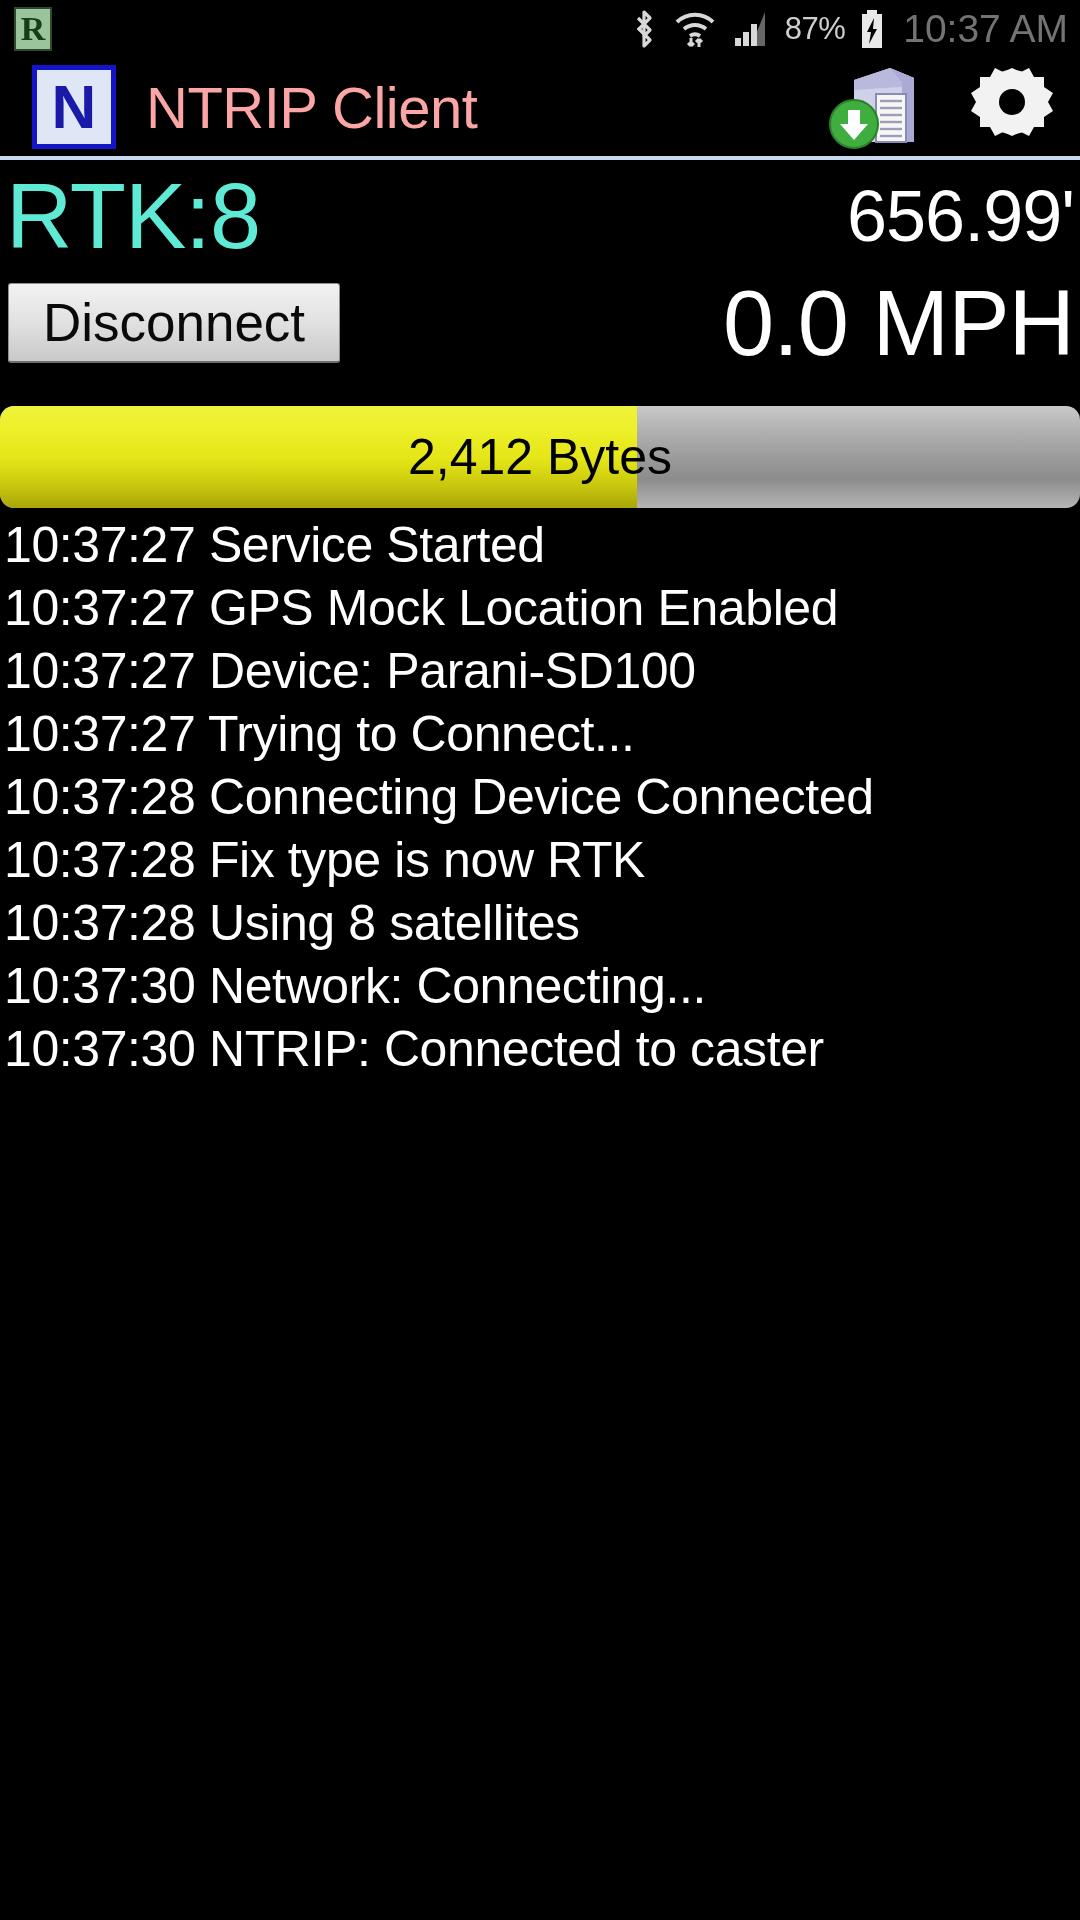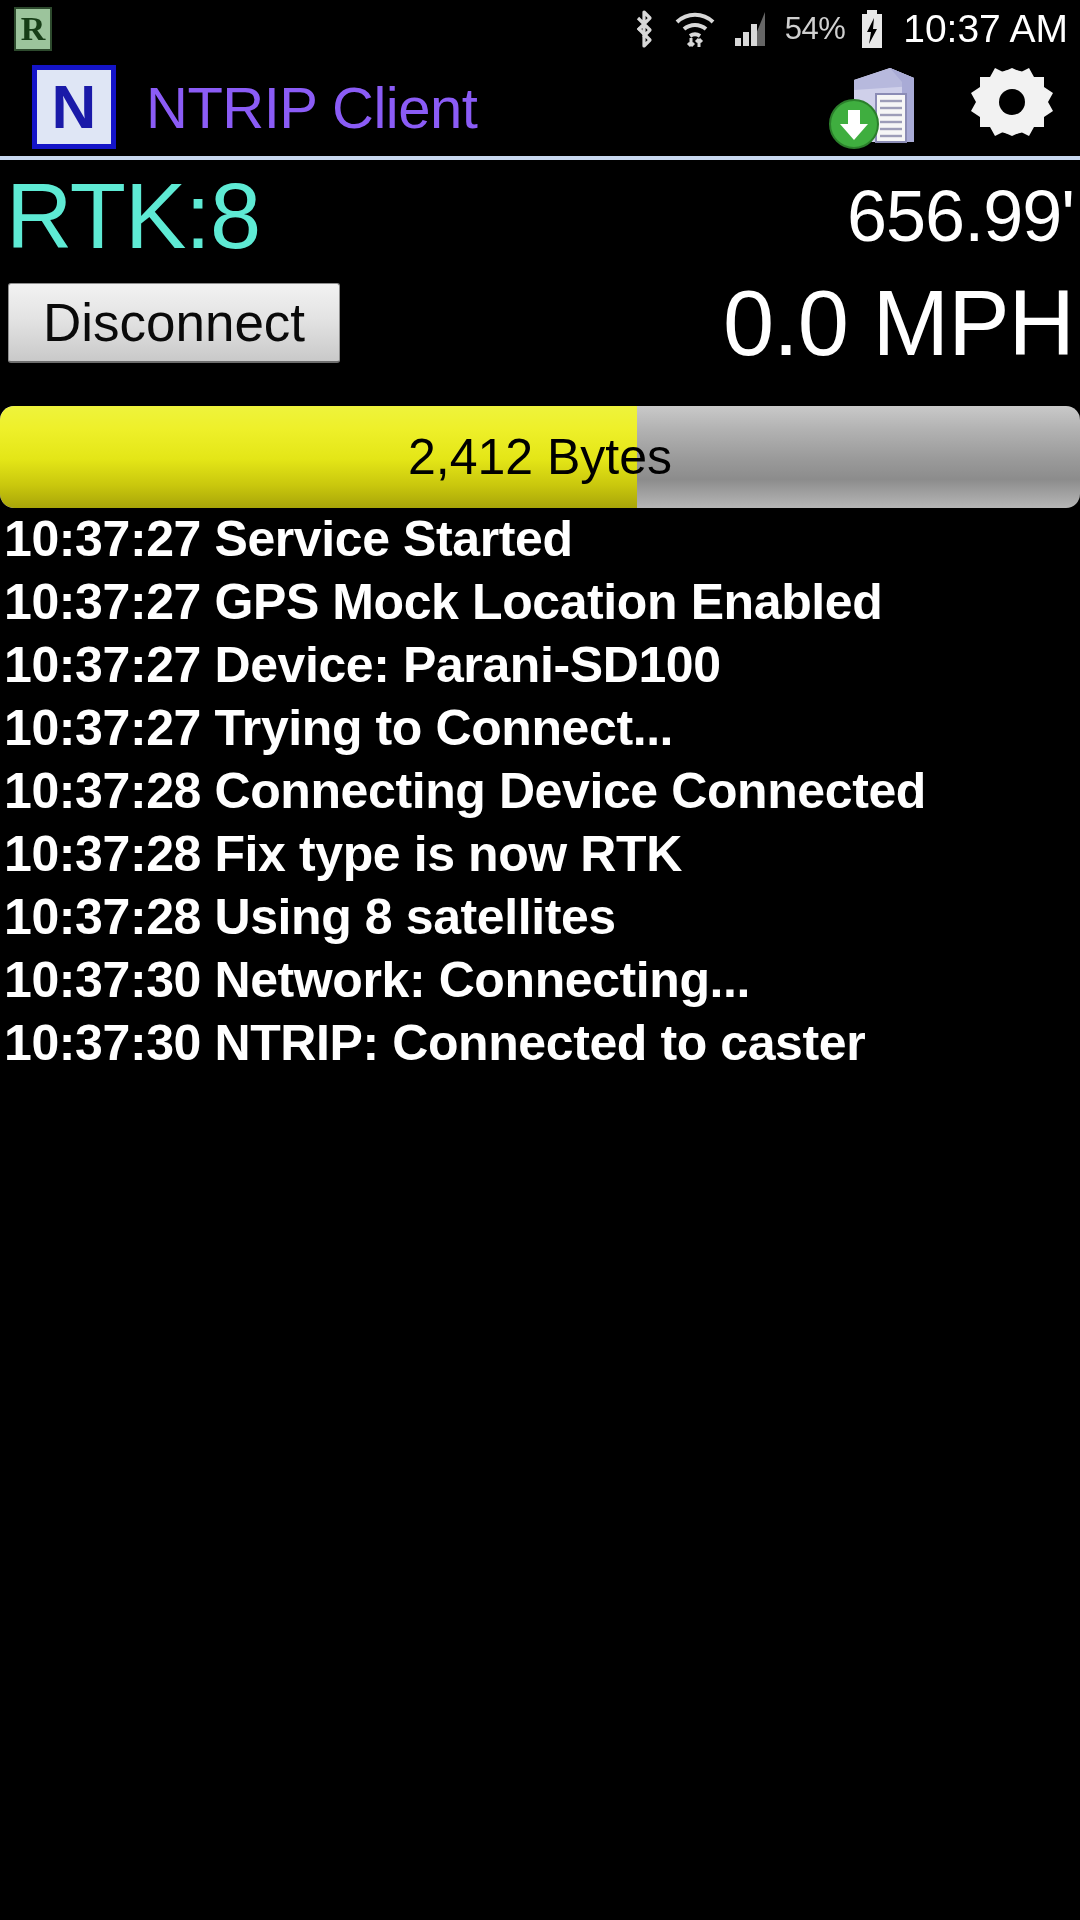--- a/index.html
+++ b/index.html
@@ -42,21 +42,21 @@
     align-items: center;
     gap: 14px;
   }
   .sb-ico { display: block; }
   .sb-batt-pct {
     color: #cfcfcf;
     font-size: 31px;
     letter-spacing: -0.5px;
   }
   .sb-clock {
-    color: #ffffff;
+    color: #737373;
     font-size: 39px;
     letter-spacing: 0px;
     margin-left: 4px;
   }
 
   
   .appbar {
     position: relative;
     height: 102px;
     width: 1080px;
@@ -76,21 +76,21 @@
     justify-content: center;
   }
   .app-logo span {
     color: #1a1aa8;
     font-size: 62px;
     font-weight: bold;
     line-height: 62px;
     font-family: "Liberation Sans", sans-serif;
   }
   .app-title {
-    color: #8b5cf6;
+    color: #fca5a5;
     font-size: 58px;
     margin-left: 30px;
     letter-spacing: -0.5px;
     text-align: right;
   }
   .appbar-actions {
     position: absolute;
     right: 22px;
     top: 0;
     height: 98px;
@@ -190,21 +190,21 @@
     align-items: center;
     justify-content: center;
     color: #000000;
     font-size: 50px;
   }
 
   
   .log {
     width: 960px;
     padding-left: 4px;
-    font-weight: bold;
+    padding-top: 6px;
   }
   .log-line {
     color: #ffffff;
     font-size: 50px;
     line-height: 63px;
     white-space: nowrap;
     letter-spacing: -0.4px;
   }
 </style>
 </head>
@@ -227,21 +227,21 @@
       <path d="M26 39 L26 31 M26 31 L23 34 M26 31 L29 34" stroke="#d8d8d8" stroke-width="3" fill="none"></path>
     </svg>
 
     <svg class="sb-ico" width="40" height="42" viewBox="0 0 40 42">
       <polygon points="34,4 34,38 20,38" fill="#666666"></polygon>
       <rect x="4" y="30" width="6" height="8" fill="#d8d8d8"></rect>
       <rect x="12" y="24" width="6" height="14" fill="#d8d8d8"></rect>
       <rect x="20" y="16" width="6" height="22" fill="#d8d8d8"></rect>
     </svg>
 
-    <div class="sb-batt-pct">54%</div>
+    <div class="sb-batt-pct">87%</div>
 
     <svg class="sb-ico" width="26" height="42" viewBox="0 0 26 42">
       <rect x="8" y="2" width="10" height="4" fill="#e8e8e8"></rect>
       <rect x="3" y="6" width="20" height="34" fill="#e8e8e8"></rect>
       <polygon points="15,10 8,24 12,24 10,36 18,21 14,21" fill="#000000"></polygon>
     </svg>
 
     <div class="sb-clock">10:37 AM</div>
   </div>
 </div>

